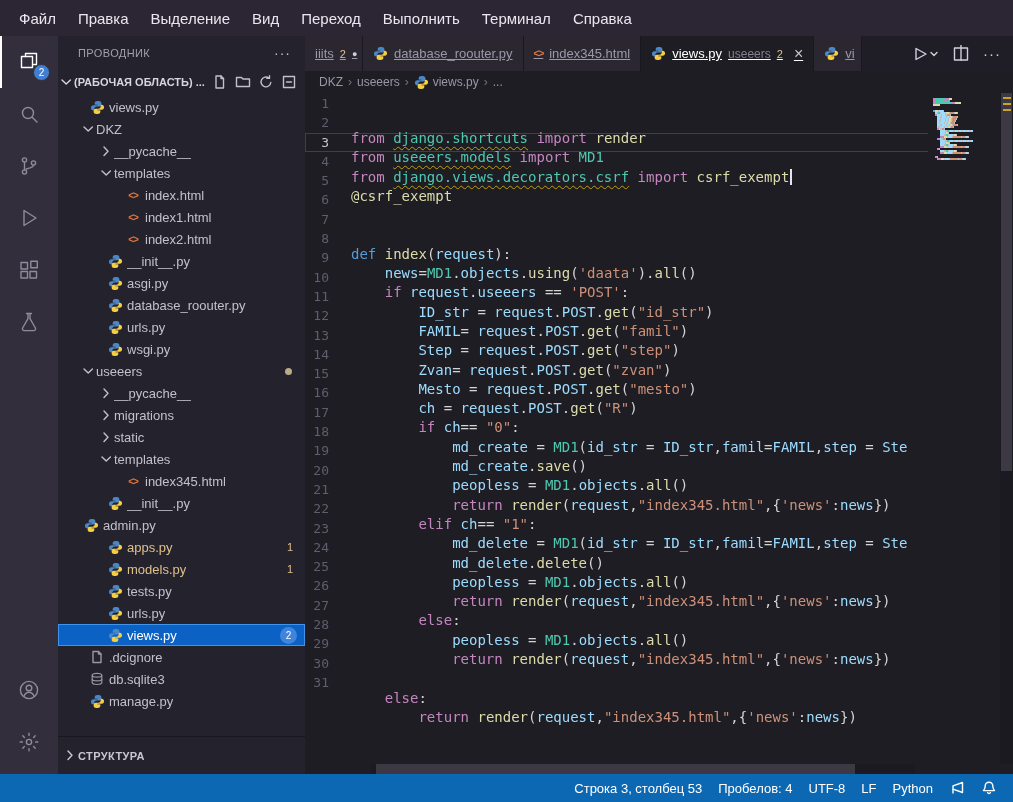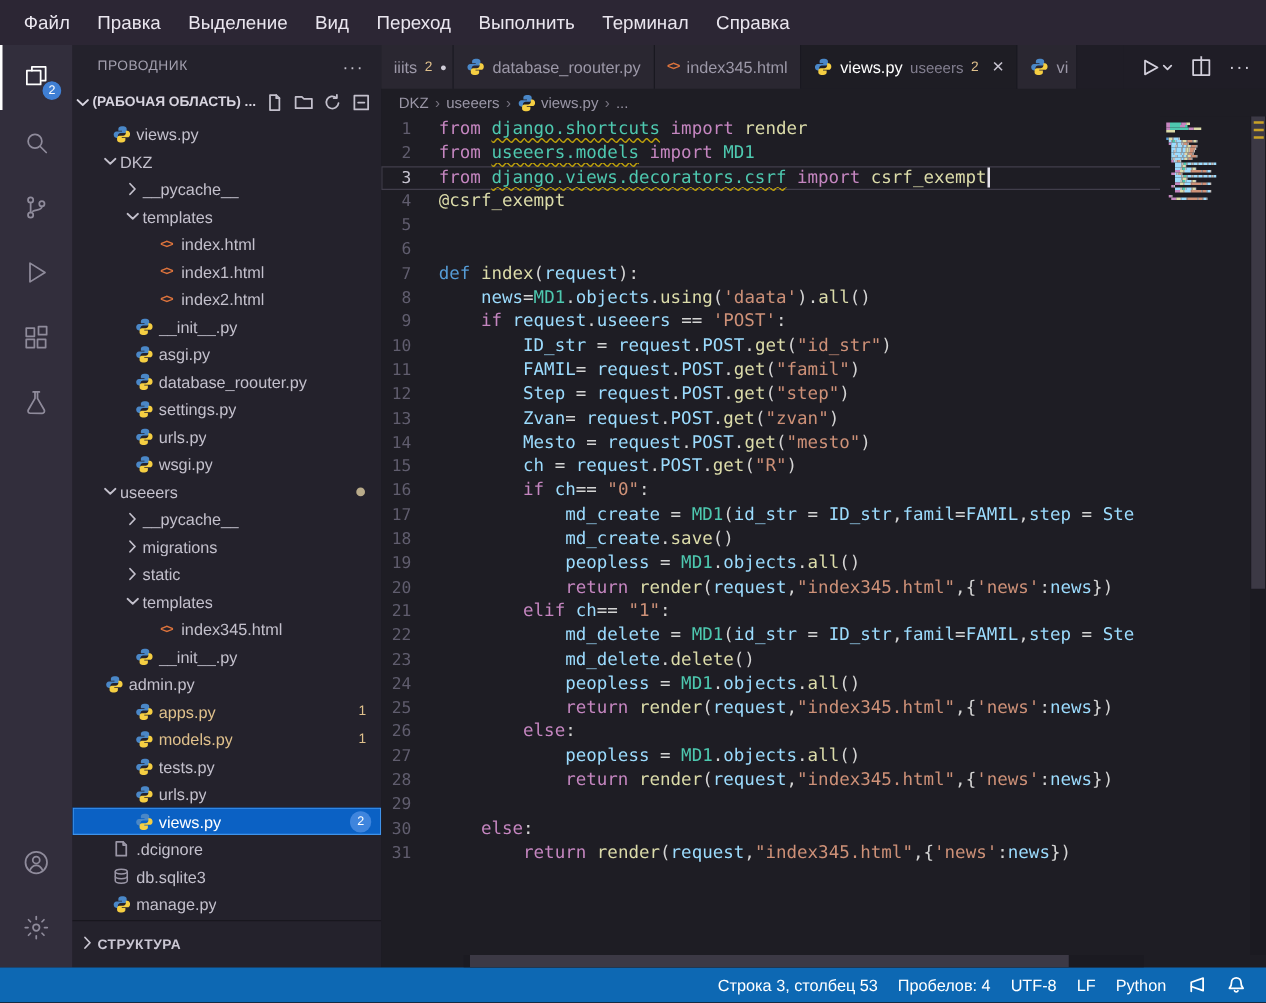--- a/index.html
+++ b/index.html
@@ -37,39 +37,39 @@
   .tree-row.modified .tlabel { color:#dfc08c; }
   .tree-row.selected { background:#0b61c4; color:#fff; box-shadow:inset 0 0 0 1px #3f93ea; }
   .tbadge { margin-left:auto; margin-right:12px; font-size:11px; color:#dfc08c; }
   .tree-row.selected .tbadge { background:#3f85dd; color:#fff; border-radius:50%; min-width:17px; height:17px; display:flex; align-items:center; justify-content:center; font-size:10px; margin-right:8px; }
   .tdot { margin-left:auto; margin-right:13px; width:7px; height:7px; border-radius:50%; background:#b9ab8a; }
   .outline-row { margin-top:auto; height:38px; flex:none; display:flex; align-items:center; font-size:11px; font-weight:700; color:#cac7d3; border-top:1px solid #18171e; padding-left:4px; letter-spacing:.4px; cursor:pointer; }
 
   
   .editor-area { flex:1; min-width:0; display:flex; flex-direction:column; background:#1e1d24; }
   .tabbar { height:35px; flex:none; background:#1f1d26; display:flex; position:relative; }
-  .tab { display:flex; align-items:center; gap:6px; padding:0 10px; background:#2a2731; color:#9c98a8; font-size:13px; border-right:1px solid #191820; flex:none; cursor:pointer; overflow:hidden; }
+  .tab { display:flex; align-items:center; gap:6px; padding:0 10px; background:#2a2731; color:#9c98a8; font-size:13px; border-right:1px solid #191820; flex:none; cursor:pointer; overflow:hidden;text-decoration:underline; }
   .tab.active { background:#1e1d24; color:#fff; }
   .tab .tclose { margin-left:5px; color:#c9c6d2; font-size:16px; line-height:1; }
   .tab .tdesc { color:#837f90; font-size:12px; }
   .tab .tbadge2 { color:#dfc08c; font-size:11px; }
   .tab .tdot2 { color:#d0cdd8; font-size:9px; }
   .editor-actions { margin-left:auto; display:flex; align-items:center; gap:13px; padding:0 12px; color:#d2cfdb; background:#1f1d26; }
   .editor-actions .ea { display:flex; align-items:center; cursor:pointer; }
   .breadcrumbs { height:22px; flex:none; display:flex; align-items:center; font-size:12px; color:#9a96a6; padding-left:14px; gap:5px; }
   .bc-sep { color:#76727f; }
   .bc-item { display:flex; align-items:center; gap:4px; cursor:pointer; }
 
   .code-region { flex:1; position:relative; min-height:0; overflow:hidden; }
   .code { position:absolute; top:0; left:0; right:13px; bottom:10px; overflow:hidden; font-family:"DejaVu Sans Mono", monospace; font-size:14px; line-height:19.3px; padding-top:1px; }
   .code-line { display:flex; height:19.3px; white-space:pre; }
   .code-line.cur { box-shadow:inset 0 0 0 1px #413e4b; }
   .ln { width:46px; flex:none; text-align:right; padding-right:22px; color:#605d6e; font-size:13px; }
   .code-line.cur .ln { color:#c7c4d1; }
-  .lc { flex:none; }
+  .lc { flex:none;margin-top:35px; }
   .tk-k{color:#C586C0} .tk-d{color:#569CD6} .tk-f{color:#DCDCAA}
   .tk-v{color:#9CDCFE} .tk-c{color:#4EC9B0} .tk-s{color:#CE9178} .tk-p{color:#D4D4D4}
   .sq { text-decoration:underline wavy #bfa10a; text-decoration-thickness:1px; text-underline-offset:3px; }
   .caret { display:inline-block; width:2px; height:16px; background:#e6e3ee; vertical-align:text-bottom; margin-left:1px; }
 
   .minimap { position:absolute; top:0; right:13px; width:72px; bottom:10px; background:#1e1d24; padding:5px 0 0 5px; }
   .mm-row { height:2px; display:flex; }
   .mm-seg { height:2px; flex:none; }
   .vscroll { position:absolute; top:0; right:0; width:13px; bottom:10px; background:#1b1a21; }
   .vthumb { position:absolute; top:0; left:1px; width:11px; height:378px; background:#3c3945; }
@@ -285,29 +285,20 @@
             <span class="tlabel">asgi.py</span>
           </div>
           <div class="tree-row" style="padding-left: 48px;">
             <span class="fic">
               <svg width="15" height="15" viewBox="0 0 16 16">
                 <path fill="#4a87c7" d="M7.9 1C6.2 1 5 1.8 5 3.1V5h3.1v.5H3.4C2 5.5 1 6.6 1 8.2c0 1.7 1 2.8 2.4 2.8h1.2V9.2c0-1.3 1.1-2.4 2.4-2.4h3.1c1.1 0 2-.9 2-2V3.1C12.1 1.8 10.8 1 9.4 1z"></path>
                 <path fill="#f5ce42" d="M8.1 15c1.7 0 2.9-.8 2.9-2.1V11H7.9v-.5h4.7c1.4 0 2.4-1.1 2.4-2.7 0-1.7-1-2.8-2.4-2.8h-1.2v1.8c0 1.3-1.1 2.4-2.4 2.4H5.9c-1.1 0-2 .9-2 2v1.7C3.9 14.2 5.2 15 6.6 15z"></path>
               </svg>
             </span>
             <span class="tlabel">database_roouter.py</span>
-          </div>
-          <div class="tree-row" style="padding-left: 48px;">
-            <span class="fic">
-              <svg width="15" height="15" viewBox="0 0 16 16">
-                <path fill="#4a87c7" d="M7.9 1C6.2 1 5 1.8 5 3.1V5h3.1v.5H3.4C2 5.5 1 6.6 1 8.2c0 1.7 1 2.8 2.4 2.8h1.2V9.2c0-1.3 1.1-2.4 2.4-2.4h3.1c1.1 0 2-.9 2-2V3.1C12.1 1.8 10.8 1 9.4 1z"></path>
-                <path fill="#f5ce42" d="M8.1 15c1.7 0 2.9-.8 2.9-2.1V11H7.9v-.5h4.7c1.4 0 2.4-1.1 2.4-2.7 0-1.7-1-2.8-2.4-2.8h-1.2v1.8c0 1.3-1.1 2.4-2.4 2.4H5.9c-1.1 0-2 .9-2 2v1.7C3.9 14.2 5.2 15 6.6 15z"></path>
-              </svg>
-            </span>
-            <span class="tlabel">settings.py</span>
           </div>
           <div class="tree-row" style="padding-left: 48px;">
             <span class="fic">
               <svg width="15" height="15" viewBox="0 0 16 16">
                 <path fill="#4a87c7" d="M7.9 1C6.2 1 5 1.8 5 3.1V5h3.1v.5H3.4C2 5.5 1 6.6 1 8.2c0 1.7 1 2.8 2.4 2.8h1.2V9.2c0-1.3 1.1-2.4 2.4-2.4h3.1c1.1 0 2-.9 2-2V3.1C12.1 1.8 10.8 1 9.4 1z"></path>
                 <path fill="#f5ce42" d="M8.1 15c1.7 0 2.9-.8 2.9-2.1V11H7.9v-.5h4.7c1.4 0 2.4-1.1 2.4-2.7 0-1.7-1-2.8-2.4-2.8h-1.2v1.8c0 1.3-1.1 2.4-2.4 2.4H5.9c-1.1 0-2 .9-2 2v1.7C3.9 14.2 5.2 15 6.6 15z"></path>
               </svg>
             </span>
             <span class="tlabel">urls.py</span>
           </div>

